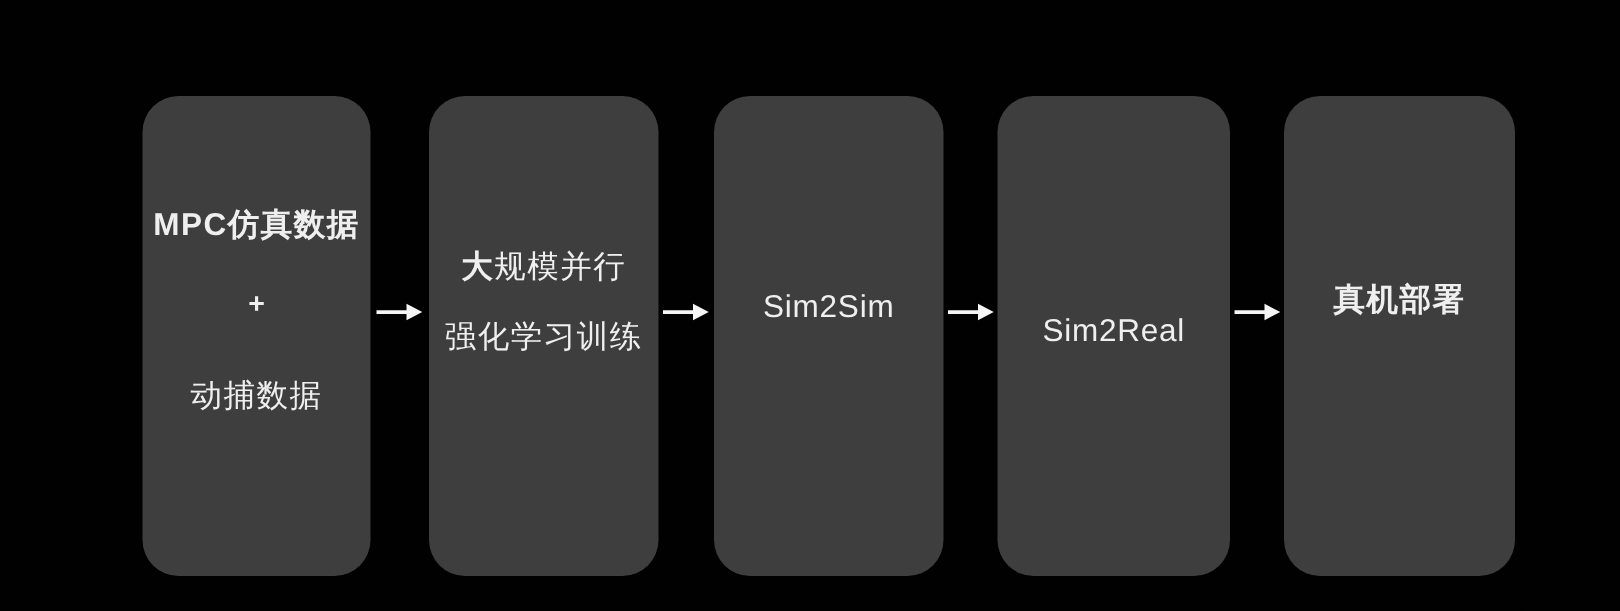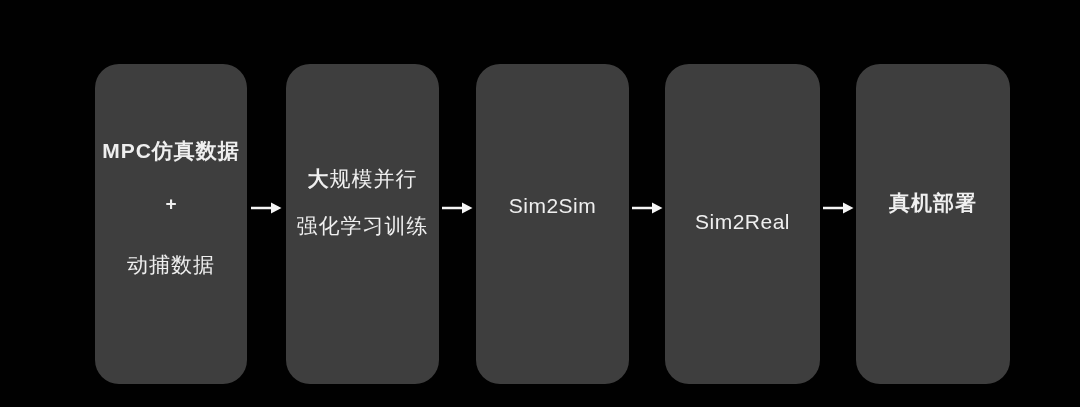--- a/index.html
+++ b/index.html
@@ -84,16 +84,16 @@
   <div class="flow-box" style="left:665px; width:155px;">
     <div class="box-line latin-line" style="top:157px;">Sim2Real</div>
   </div>
 
   <svg class="arrow" style="left:822px;" viewBox="0 0 32 14">
     <line x1="1" y1="7" x2="22" y2="7" stroke="#f5f5f5" stroke-width="2.5"></line>
     <polygon points="21,1.5 31.5,7 21,12.5" fill="#f5f5f5"></polygon>
   </svg>
 
   <div class="flow-box" style="left:856px; width:154px;">
-    <div class="box-line bold" style="top:138px;">真机部署</div>
+    <div class="box-line bold" style="top:138px;font-family:Liberation Mono, monospace;">真机部署</div>
   </div>
 
 </div>
 
 </body></html>

